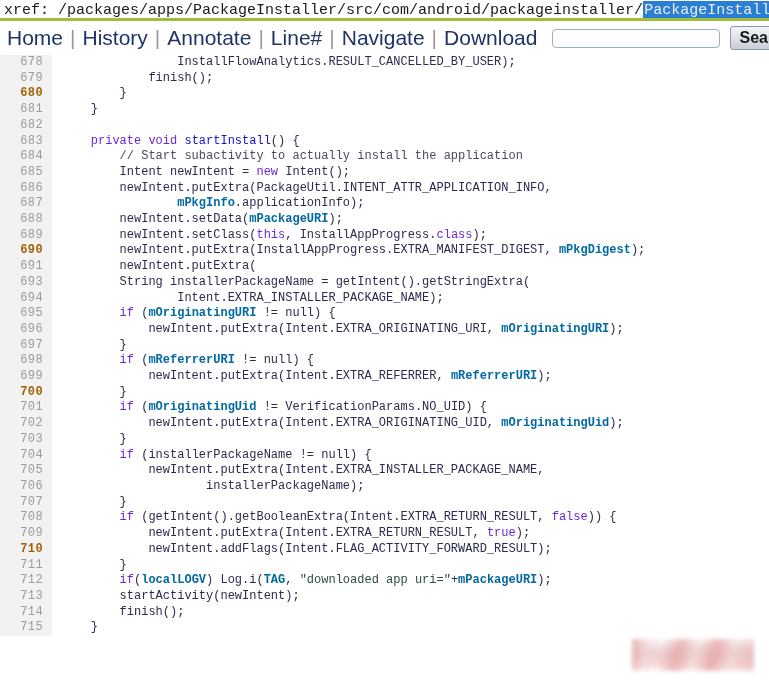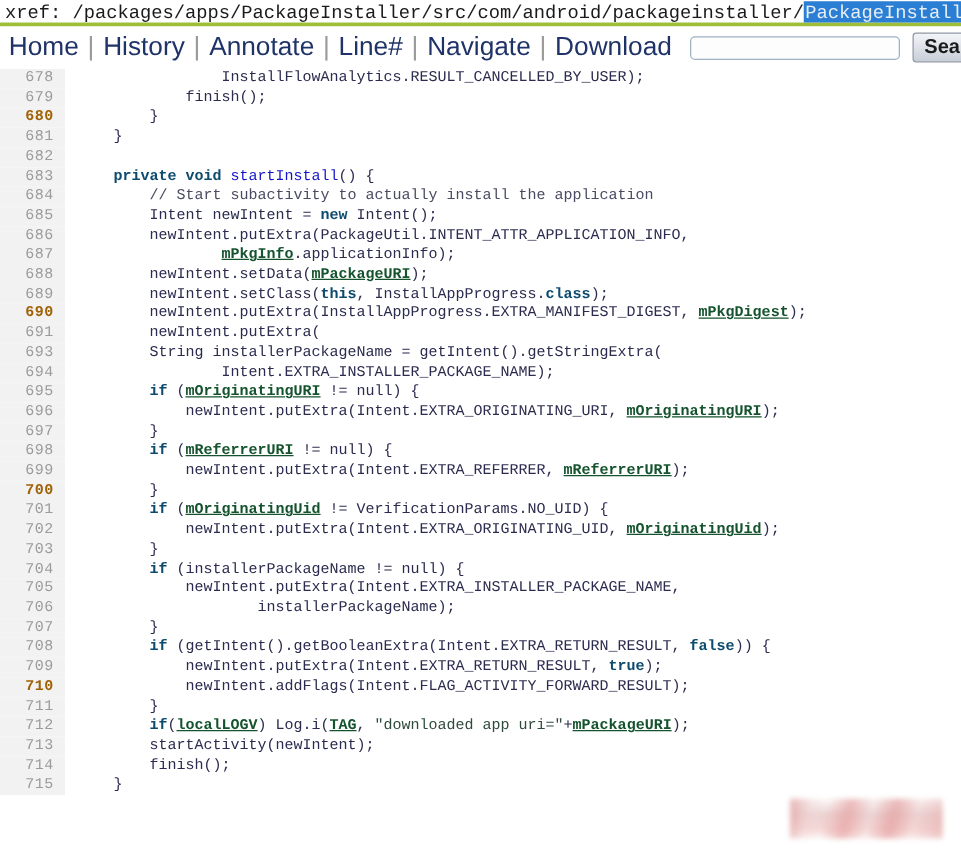--- a/index.html
+++ b/index.html
@@ -133,23 +133,23 @@
     letter-spacing: 0.4px;
   }
   .ln-cell.ln-bold { color: #a16207; font-weight: bold; }
   .code-cell {
     padding-left: 10px !important;
     white-space: pre;
     color: #2b2b4f;
     overflow: hidden;
   }
   
-  .t-kw    { color: #0c4a6e; font-weight: bold; }
+  .t-kw    { color: #6d28d9; font-weight: normal; }
   .t-def   { color: #1414c8; font-weight: normal; }
-  .t-var   { color: #14532d; font-weight: bold; text-decoration: underline; }
+  .t-var   { color: #0369a1; font-weight: bold; }
   .t-str   { color: #2d4a3a; }
   .t-cmt   { color: #4a4a63; }
   .t-plain { color: #2b2b4f; }
 
   
   #redaction {
     position: absolute;
     left: 632px;
     top: 639px;
     width: 122px;

